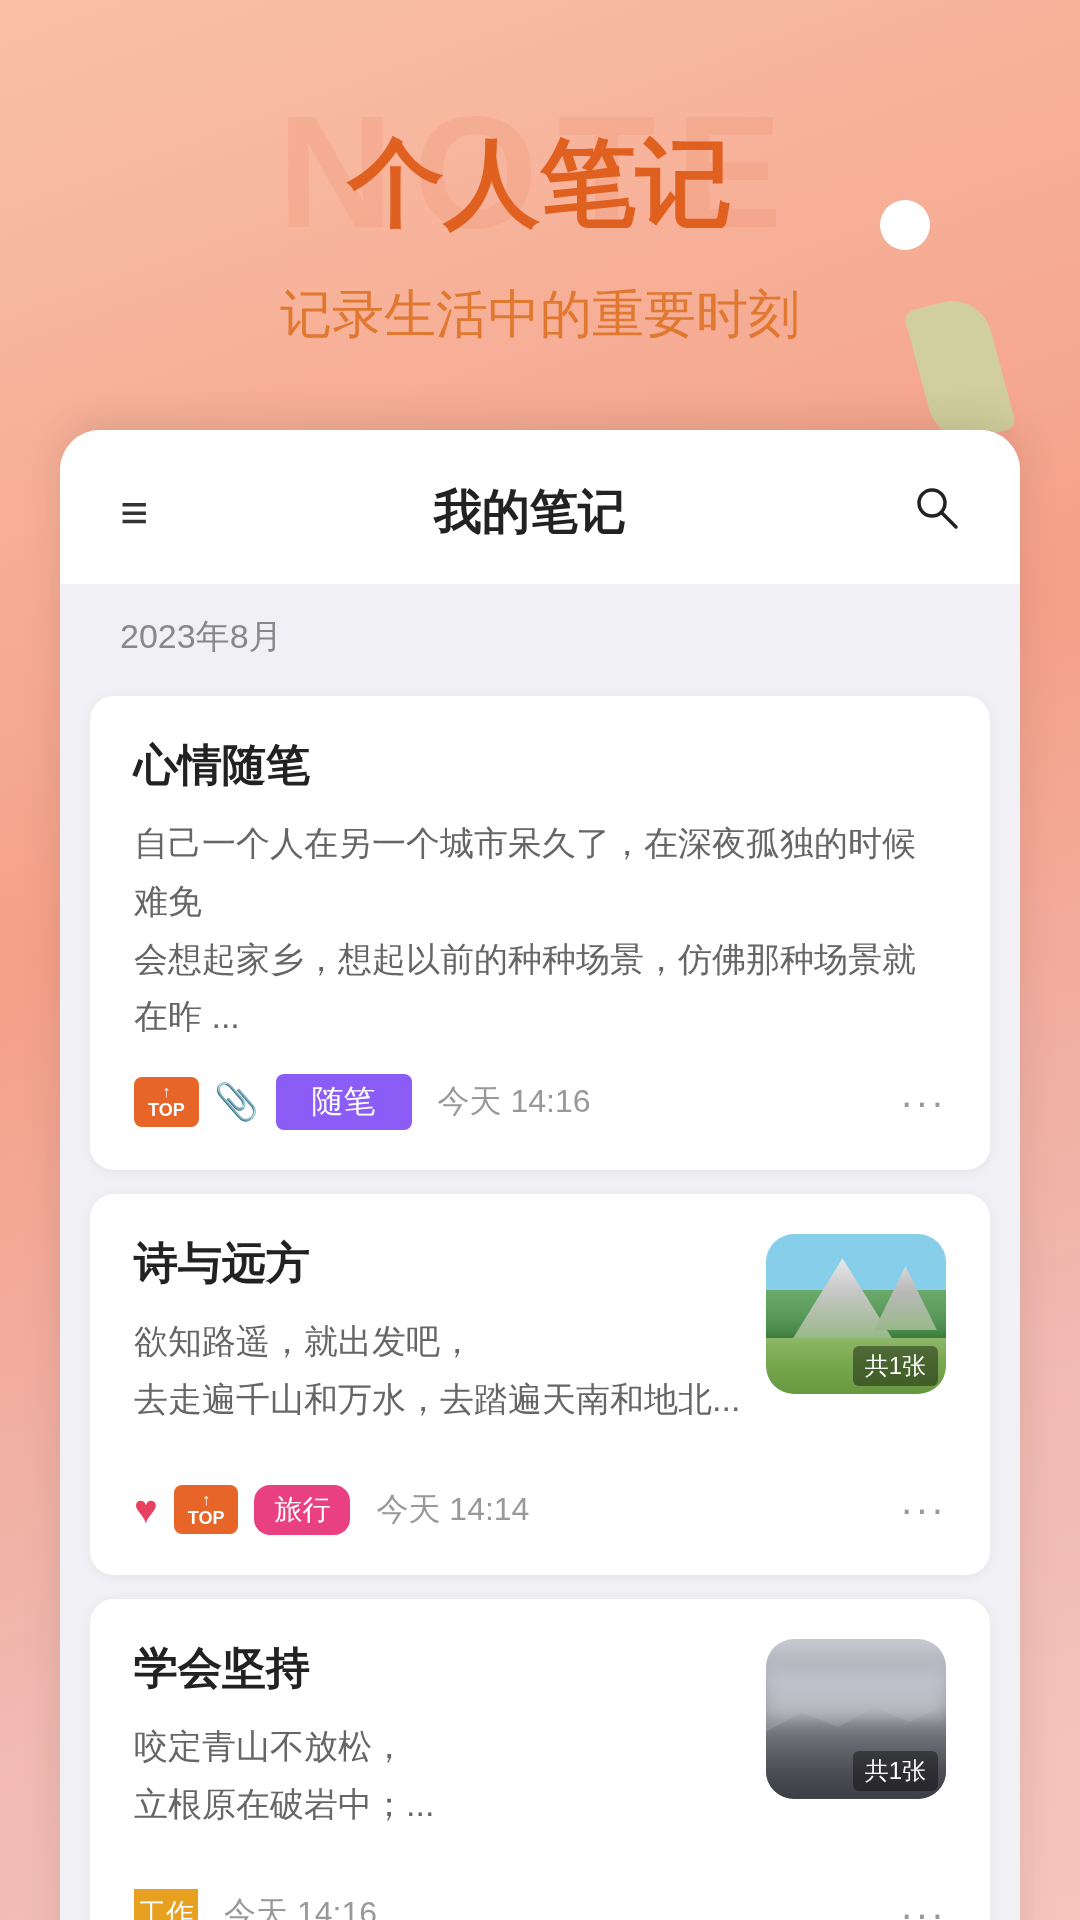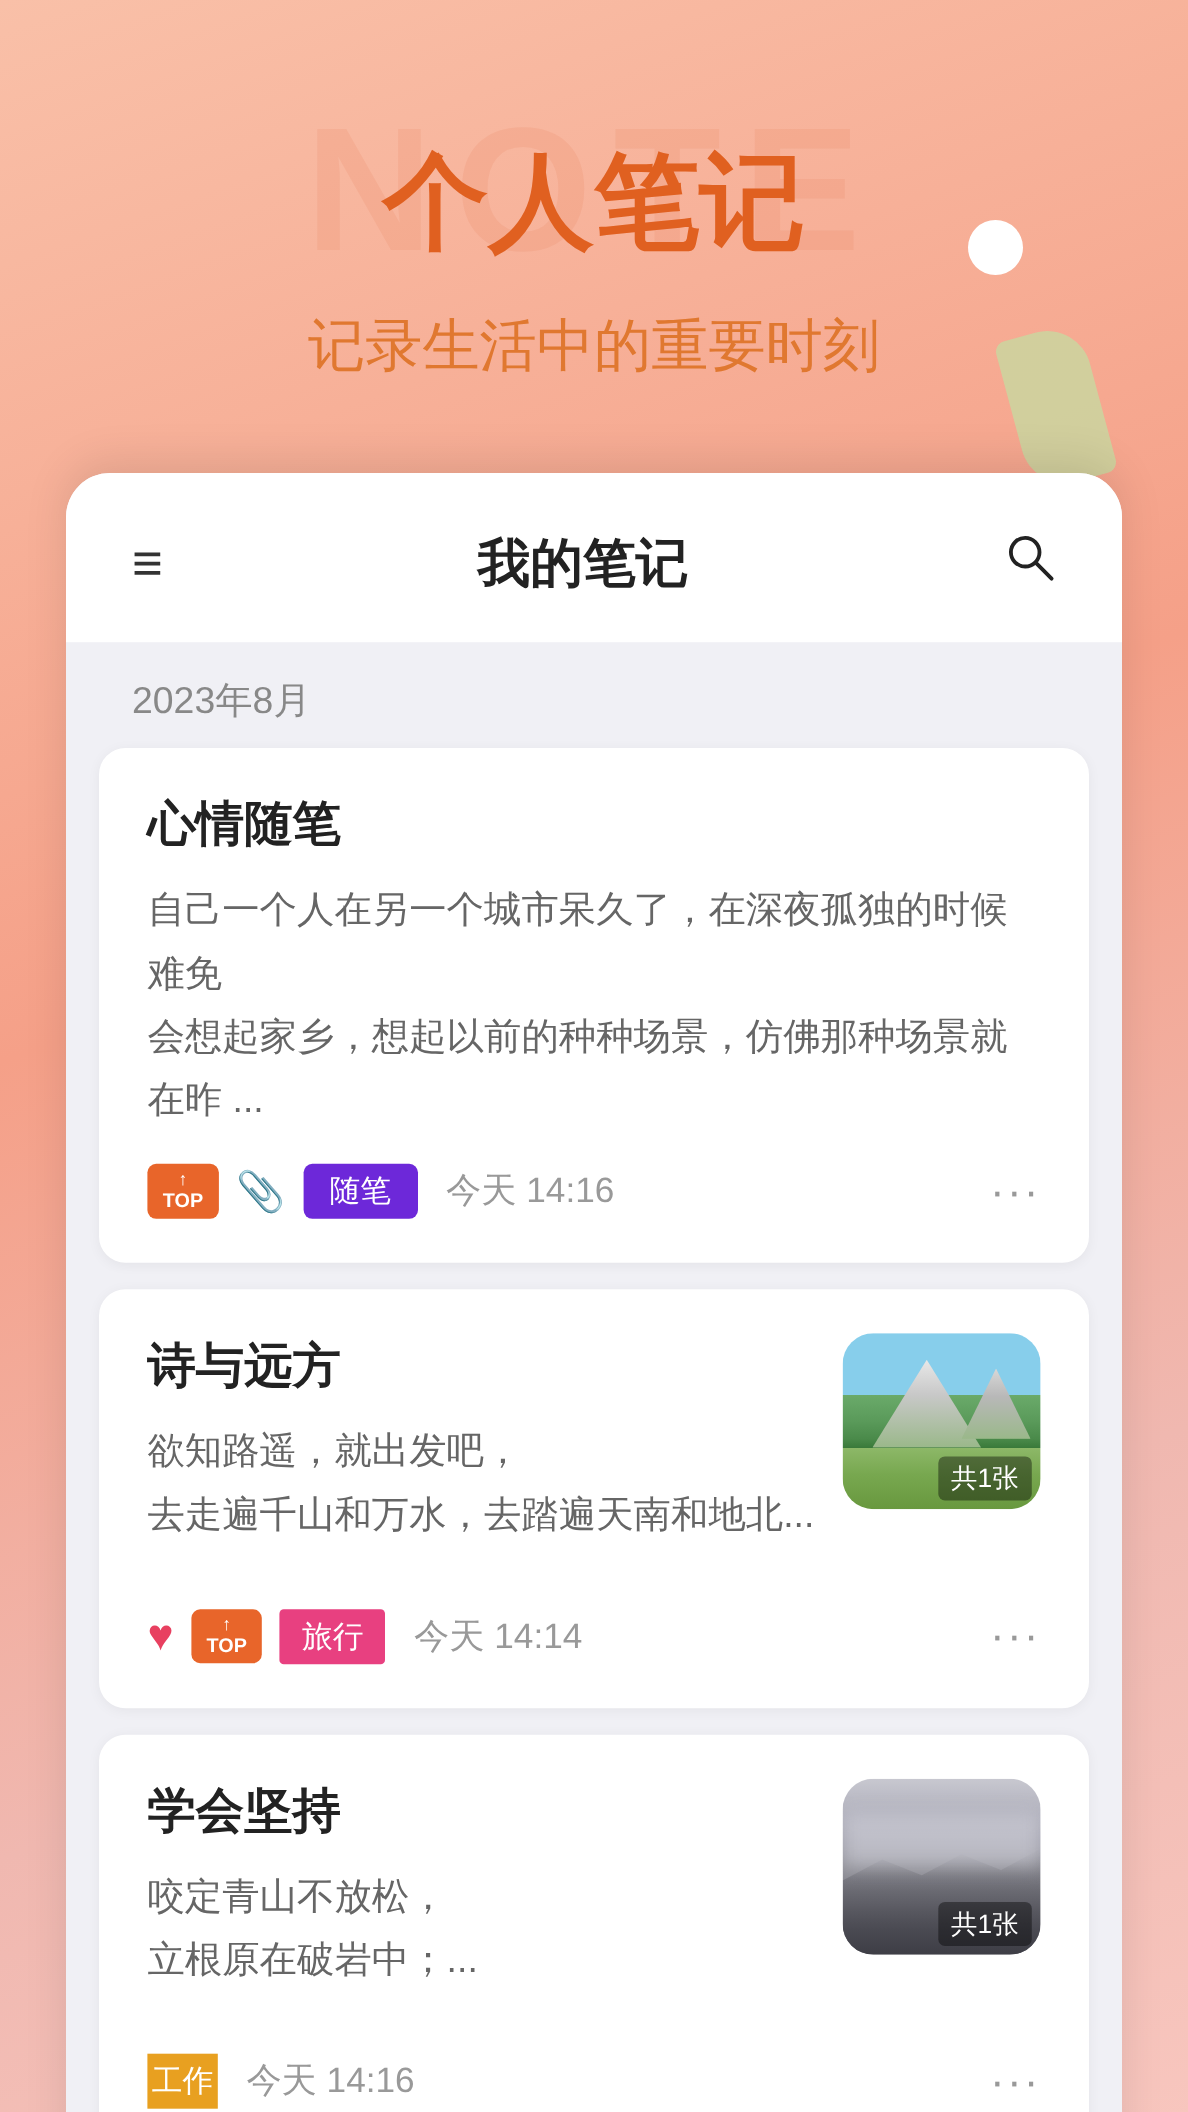--- a/index.html
+++ b/index.html
@@ -117,21 +117,21 @@
     }
 
     .date-label {
       font-size: 34px;
       color: #888;
     }
 
     .note-card {
       background: white;
       border-radius: 24px;
-      margin: 0 30px 24px 30px;
+      margin: 16px 30px 24px 30px;
       padding: 40px 44px;
       box-shadow: 0 2px 12px rgba(0,0,0,0.05);
     }
 
     .note-title {
       font-size: 44px;
       font-weight: 700;
       color: #222;
       margin-bottom: 20px;
     }
@@ -175,33 +175,33 @@
     .tag-top .top-text {
       font-size: 18px;
     }
 
     .tag-attach {
       font-size: 36px;
       color: #e8a060;
     }
 
     .tag-label {
-      background: #6d28d9;
+      background: #8b5cf6;
       color: white;
-      font-size: 28px;
-      padding: 6px 24px;
+      font-size: 32px;
+      padding: 6px 36px;
       border-radius: 8px;
     }
 
     .tag-label-travel {
       background: #e84080;
       color: white;
       font-size: 28px;
       padding: 6px 20px;
-      border-radius: 4px;
+      border-radius: 16px;
     }
 
     .tag-label-work {
       background: #e8a020;
       color: white;
       font-size: 28px;
       padding: 6px 4px;
       border-radius: 0;
     }
 

